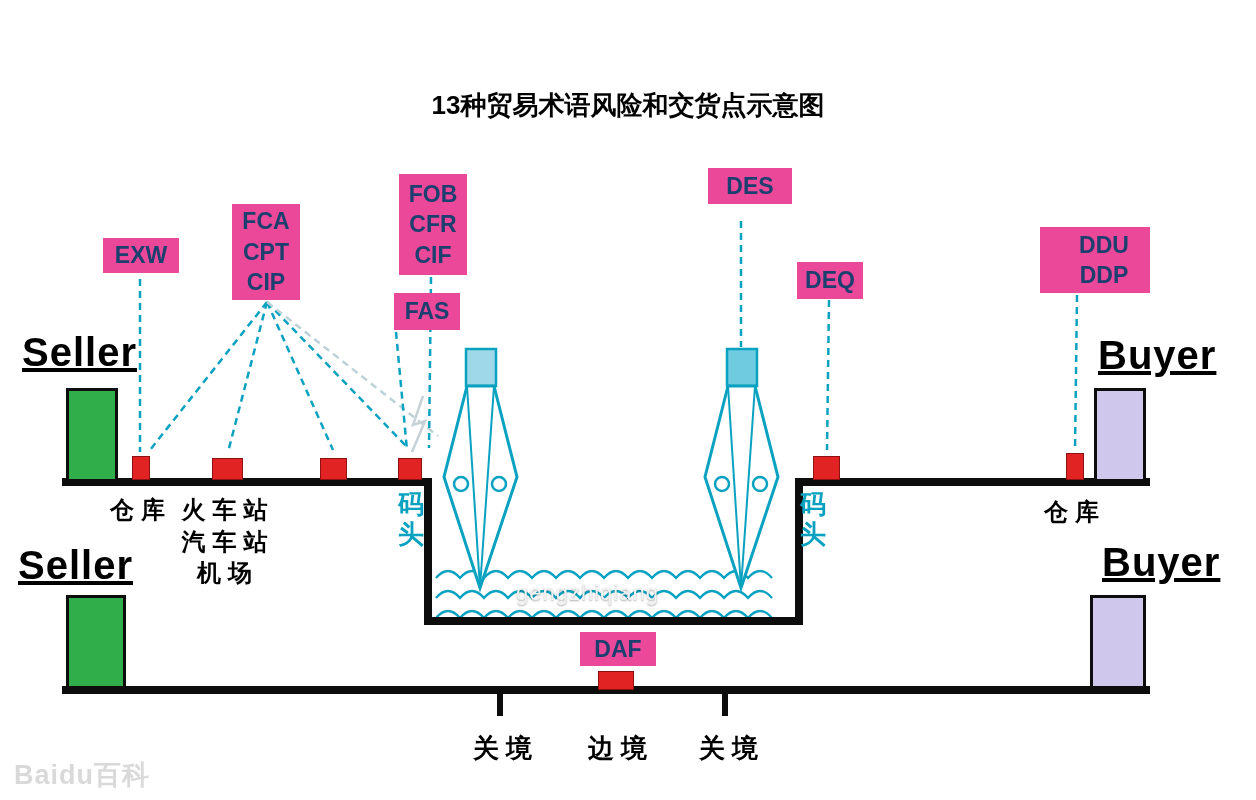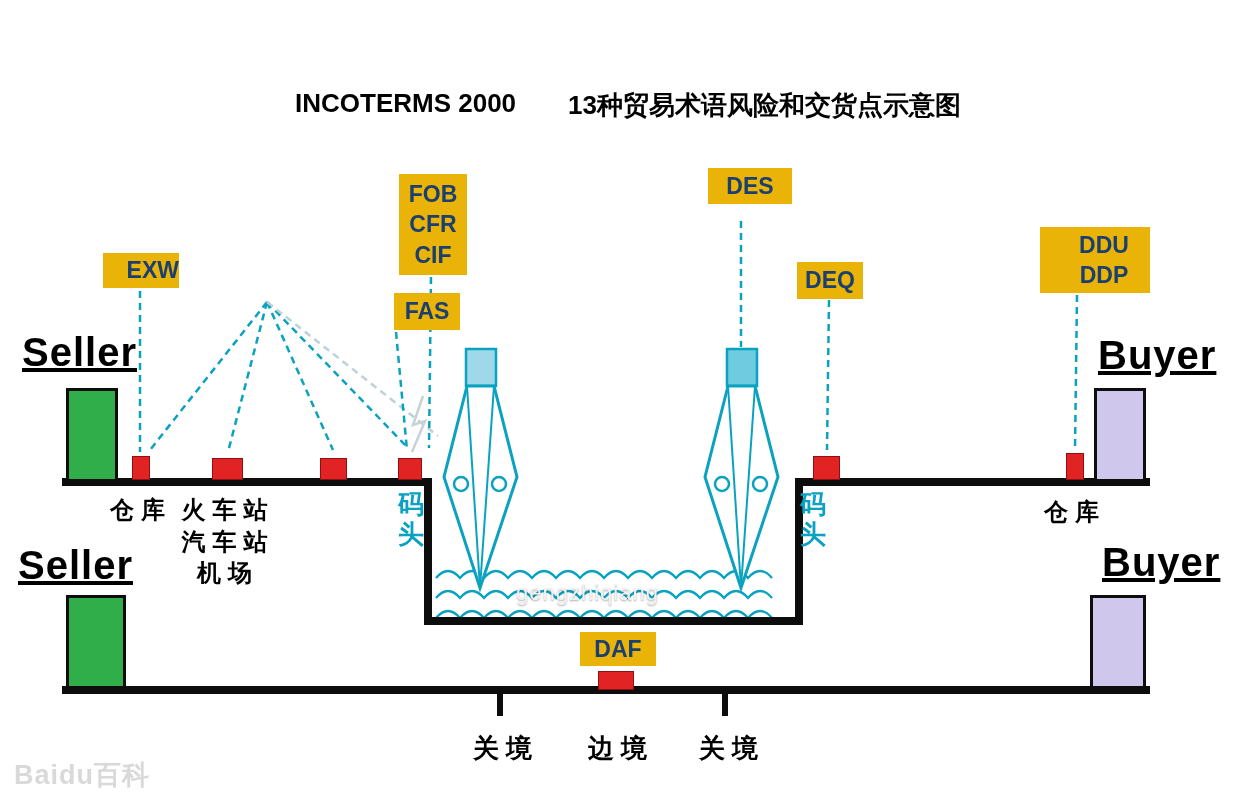--- a/index.html
+++ b/index.html
@@ -11,21 +11,21 @@
   #stage{position:absolute;left:0;top:0;width:1256px;height:800px;}
   svg#draw{position:absolute;left:0;top:0;z-index:1;}
   .layer{position:absolute;left:0;top:0;width:1256px;height:800px;z-index:2;}
 
   .title-row{left:0;top:88px;width:1256px;display:flex;justify-content:center;gap:52px;}
   .title-part{font-size:26px;font-weight:bold;color:#000;}
 
   .party{font-size:40px;font-weight:bold;color:#000;letter-spacing:1px;text-decoration:underline;}
 
   .term-box{
-    background:#eab308;color:#1b3f6e;font-weight:bold;font-size:23px;
+    background:#ec4899;color:#1b3f6e;font-weight:bold;font-size:23px;
     text-align:center;display:flex;flex-direction:column;justify-content:center;
     line-height:1.32;
   }
   .term-line{display:block;}
 
   .cn{font-weight:bold;font-size:24px;color:#000;letter-spacing:7px;text-align:center;line-height:1.3;}
   .cn-multi{line-height:1.32;}
   .teal{color:#0aa2c0;}
   .dock{font-size:26px;letter-spacing:0;width:30px;line-height:1.15;word-break:break-all;}
 
@@ -88,36 +88,40 @@
       <path d="M728 386 L705 477 L741 588 L778 477 L755 386 Z" fill="#ffffff" stroke="#0aa2c0" stroke-width="3"></path>
       <path class="ship-line" d="M728 386 L741 588 M755 386 L741 588" stroke-width="2"></path>
       <circle cx="722" cy="484" r="7" fill="#ffffff" stroke="#0aa2c0" stroke-width="2.5"></circle>
       <circle cx="760" cy="484" r="7" fill="#ffffff" stroke="#0aa2c0" stroke-width="2.5"></circle>
     </g>
   </svg>
 
   <div class="layer">
 
     <div class="abs title-row">
-      <span class="title-part">INCOTERMS 2000</span>
       <span class="title-part">13种贸易术语风险和交货点示意图</span>
     </div>
 
     <div class="abs party" style="left:22px;top:330px;">Seller</div>
     <div class="abs party" style="left:1098px;top:333px;">Buyer</div>
     <div class="abs party" style="left:18px;top:543px;">Seller</div>
     <div class="abs party" style="left:1102px;top:540px;">Buyer</div>
 
     <div class="warehouse wh-green" style="left:66px;top:388px;width:52px;height:94px;"></div>
     <div class="warehouse wh-purple" style="left:1094px;top:388px;width:52px;height:94px;"></div>
     <div class="warehouse wh-green" style="left:66px;top:595px;width:60px;height:94px;"></div>
     <div class="warehouse wh-purple" style="left:1090px;top:595px;width:56px;height:94px;"></div>
 
-    <div class="abs term-box" style="left:103px;top:253px;width:76px;height:35px;align-items:flex-end;">
+    <div class="abs term-box" style="left:103px;top:238px;width:76px;height:35px;">
       <span class="term-line">EXW</span>
+    </div>
+    <div class="abs term-box" style="left:232px;top:204px;width:68px;height:96px;">
+      <span class="term-line">FCA</span>
+      <span class="term-line">CPT</span>
+      <span class="term-line">CIP</span>
     </div>
     <div class="abs term-box" style="left:399px;top:174px;width:68px;height:101px;">
       <span class="term-line">FOB</span>
       <span class="term-line">CFR</span>
       <span class="term-line">CIF</span>
     </div>
     <div class="abs term-box" style="left:363px;top:293px;width:66px;height:37px;margin-left:31px;">
       <span class="term-line">FAS</span>
     </div>
     <div class="abs term-box" style="left:708px;top:168px;width:84px;height:36px;">

